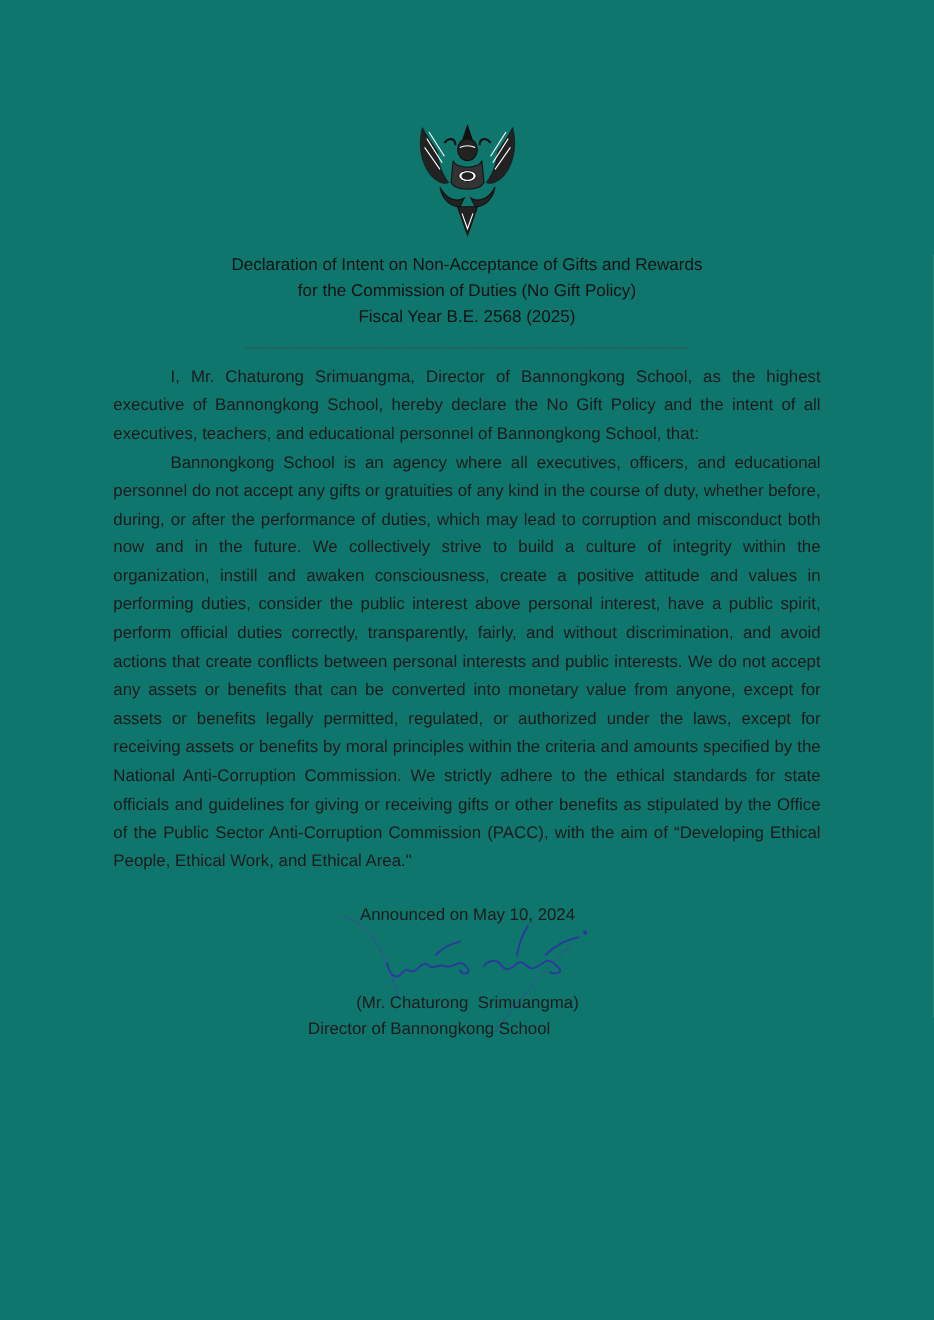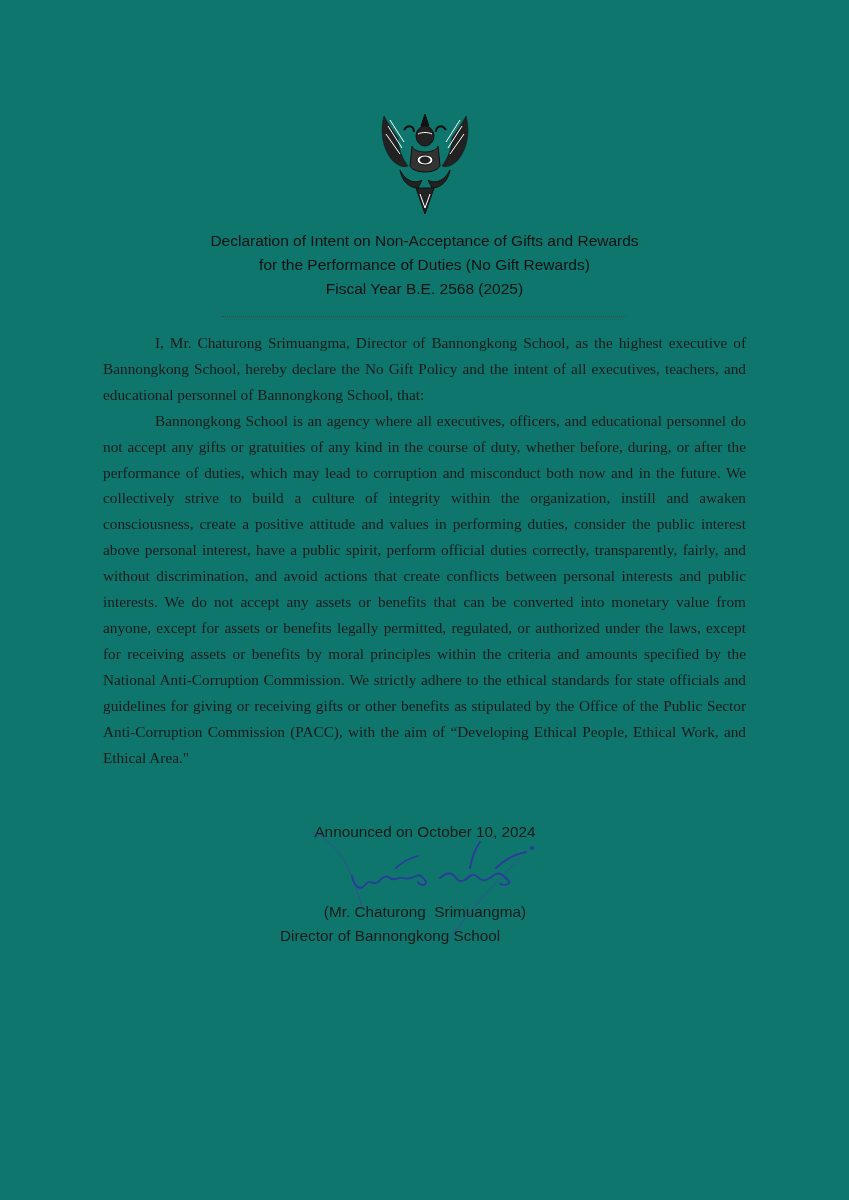--- a/index.html
+++ b/index.html
@@ -56,21 +56,20 @@
       top: 330px;
       width: 643px;
       font-size: 15.3px;
       line-height: 25.9px;
       color: #1a1a1a;
     }
     .para {
       margin: 0;
       text-align: justify;
       text-indent: 52px;
-      font-family: Liberation Serif, serif;
     }
     .signature-block {
       position: absolute;
       left: 280px;
       top: 820px;
       width: 290px;
       text-align: center;
       font-size: 15.3px;
       color: #1a1a1a;
     }
@@ -136,33 +135,33 @@
         <path d="M72 62 C66 74, 56 76, 50 72 L54 80 C62 80, 70 74, 72 62 Z" fill="#222"></path>
 
         <path d="M38 80 L47 106 L56 80 Z" fill="#222"></path>
         <path d="M42 86 L47 100 L52 86" stroke="#fff" stroke-width="1" fill="none"></path>
       </g>
     </svg>
   </div>
 
   <div class="title-block">
     <span class="title-line">Declaration of Intent on Non-Acceptance of Gifts and Rewards</span>
-    <span class="title-line">for the Performance of Duties (No Gift Rewards)</span>
+    <span class="title-line">for the Commission of Duties (No Gift Policy)</span>
     <span class="title-line">Fiscal Year B.E. 2568 (2025)</span>
   </div>
 
   <div class="dots"></div>
 
   <div class="body-text">
     <p class="para">I, Mr. Chaturong Srimuangma, Director of Bannongkong School, as the highest executive of Bannongkong School, hereby declare the No Gift Policy and the intent of all executives, teachers, and educational personnel of Bannongkong School, that:</p>
     <p class="para">Bannongkong School is an agency where all executives, officers, and educational personnel do not accept any gifts or gratuities of any kind in the course of duty, whether before, during, or after the performance of duties, which may lead to corruption and misconduct both now and in the future. We collectively strive to build a culture of integrity within the organization, instill and awaken consciousness, create a positive attitude and values in performing duties, consider the public interest above personal interest, have a public spirit, perform official duties correctly, transparently, fairly, and without discrimination, and avoid actions that create conflicts between personal interests and public interests. We do not accept any assets or benefits that can be converted into monetary value from anyone, except for assets or benefits legally permitted, regulated, or authorized under the laws, except for receiving assets or benefits by moral principles within the criteria and amounts specified by the National Anti-Corruption Commission. We strictly adhere to the ethical standards for state officials and guidelines for giving or receiving gifts or other benefits as stipulated by the Office of the Public Sector Anti-Corruption Commission (PACC), with the aim of “Developing Ethical People, Ethical Work, and Ethical Area."</p>
   </div>
 
   <div class="signature-block">
-    <div class="announce">Announced on October 10, 2024</div>
+    <div class="announce">Announced on May 10, 2024</div>
     <svg class="sig-svg" viewBox="0 0 250 110">
       <g fill="none" stroke="#2b3a9c" stroke-width="1.8" stroke-linecap="round" stroke-linejoin="round">
 
         <path d="M12 4 C30 10, 50 30, 62 80" stroke-width="0.9" stroke="#3a4a9a"></path>
         <path d="M220 30 C200 50, 180 70, 150 110" stroke-width="0.9" stroke="#3a4a9a"></path>
 
         <path d="M52 48 C54 58, 60 64, 66 56 C70 50, 72 58, 78 54 C82 50, 86 46, 90 50 C94 54, 98 48, 104 50 C108 52, 112 50, 116 48 C120 46, 124 50, 126 54 C126 58, 120 58, 118 54"></path>
         <path d="M96 40 C102 34, 110 30, 118 28"></path>
 
         <path d="M140 50 C146 44, 152 44, 156 50 C160 56, 166 52, 170 48 C174 44, 178 50, 182 52 C186 54, 192 48, 196 46 C200 44, 204 48, 208 52 C212 56, 206 58, 200 56"></path>

